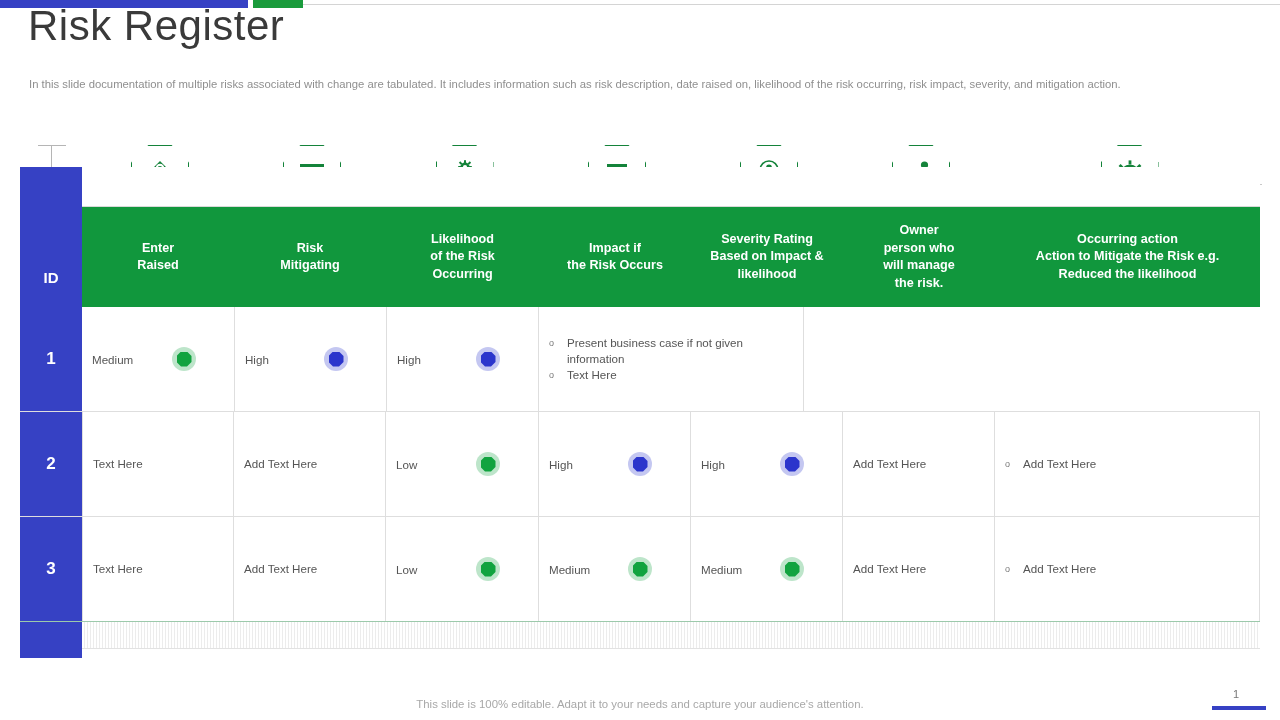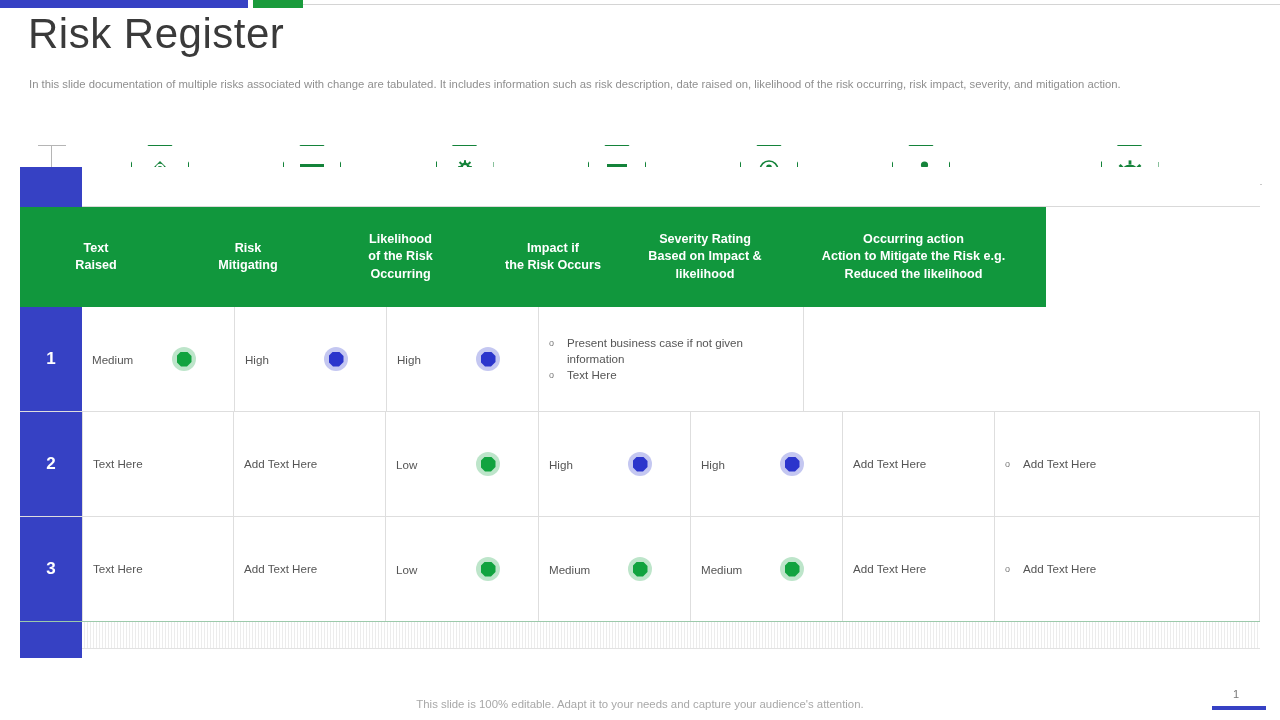--- a/index.html
+++ b/index.html
@@ -43,21 +43,21 @@
     left: 303px; top: 4px;
     width: 977px;
     height: 1px;
     background: #d4d4d4;
   }
 
   
   .title {
     position: absolute;
     left: 28px;
-    top: 8px;
+    top: 0;
     font-size: 42px;
     font-weight: 400;
     letter-spacing: 0.5px;
     color: #3a3a3a;
     line-height: 52px;
   }
   .subtitle {
     position: absolute;
     left: 29px;
     top: 76px;
@@ -421,24 +421,25 @@
   </div>
 
 <div class="table">
 
   <div class="trow prehead">
     <div class="idcell small"></div>
     <div class="spacer-cell"></div>
   </div>
 
   <div class="trow headrow">
+    <div class="idcell headid">ID</div>
     <div id="headcells" style="display:flex;flex:1 1 auto;">
         <div class="headcell" style="flex: 0 0 152px;">
           <div>
-            <div>Text</div>
+            <div>Enter</div>
             <div>Raised</div>
           </div>
         </div>
         <div class="headcell" style="flex: 0 0 152px;">
           <div>
             <div>Risk</div>
             <div>Mitigating</div>
           </div>
         </div>
         <div class="headcell" style="flex: 0 0 153px;">
@@ -452,20 +453,28 @@
           <div>
             <div>Impact if</div>
             <div>the Risk Occurs</div>
           </div>
         </div>
         <div class="headcell" style="flex: 0 0 152px;">
           <div>
             <div>Severity Rating</div>
             <div>Based on Impact &amp;</div>
             <div>likelihood</div>
+          </div>
+        </div>
+        <div class="headcell" style="flex: 0 0 152px;">
+          <div>
+            <div>Owner</div>
+            <div>person who</div>
+            <div>will manage</div>
+            <div>the risk.</div>
           </div>
         </div>
         <div class="headcell" style="flex: 0 0 265px;">
           <div>
             <div>Occurring action</div>
             <div>Action  to Mitigate the Risk e.g.</div>
             <div>Reduced the likelihood</div>
           </div>
         </div>
       </div>

